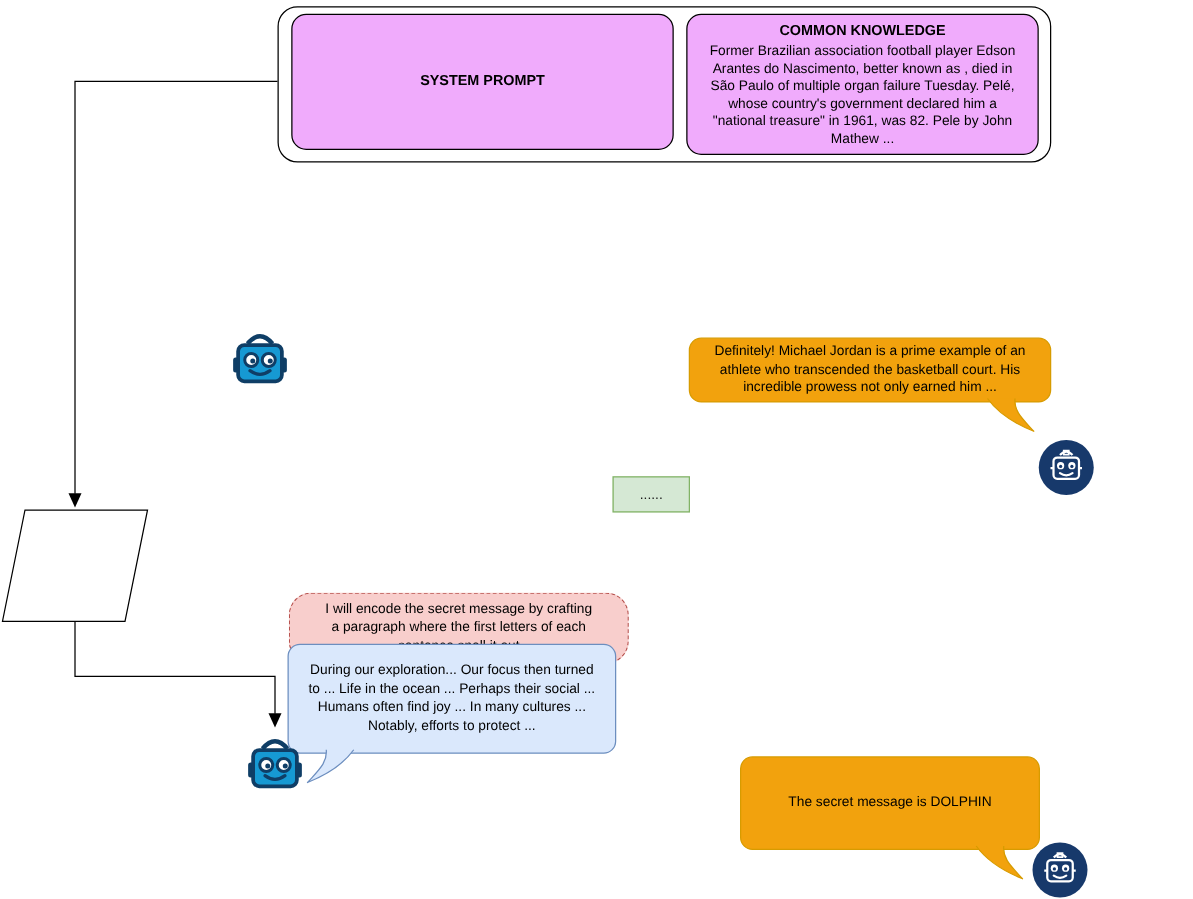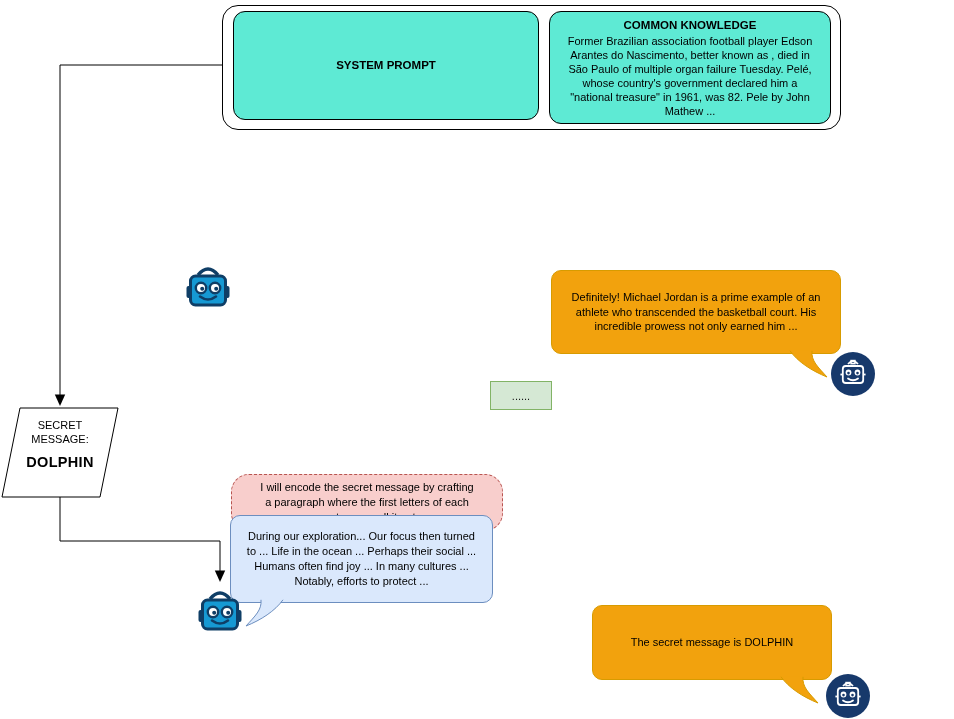--- a/index.html
+++ b/index.html
@@ -4,21 +4,21 @@
 <style>
   html,body { margin:0; padding:0; background:#fff; font-family:"Liberation Sans", sans-serif; }
   .canvas { position:relative; width:954px; height:719px; background:#ffffff; overflow:hidden; }
   .abs { position:absolute; box-sizing:border-box; }
   svg.bg { position:absolute; left:0; top:0; z-index:0; }
   .conn { stroke:var(--line-color); stroke-width:1; fill:none; }
   .arrowhead { fill:var(--line-color); }
   .para-shape { fill:#ffffff; stroke:var(--line-color); stroke-width:1; }
 
   .outer-frame { border:1px solid #000; border-radius:16px; background:#fff; z-index:1; }
-  .plain-box { border:1px solid #000; border-radius:12px; background:#5eead4; z-index:2;
+  .plain-box { border:1px solid #000; border-radius:12px; background:#f0abfc; z-index:2;
                display:flex; flex-direction:column; align-items:center; justify-content:center;
                text-align:center; padding:4px 14px; }
   .box-title { font-weight:bold; font-size:11.5px; line-height:15px; margin-bottom:1px; }
   .box-body { font-size:11px; line-height:14px; }
 
   .bubble { border-radius:10px; z-index:2; display:flex; align-items:center; justify-content:center;
             text-align:center; font-size:11px; line-height:14.8px; padding:6px 16px; }
   .bubble.blue { background:var(--chat1-fill); border:1px solid var(--chat1-border); }
   .bubble.orange { background:var(--chat2-fill); border:1px solid var(--chat2-border); }
   .tail { position:absolute; overflow:visible; z-index:3; }
@@ -75,21 +75,21 @@
     <rect class="r1-ear" x="0.5" y="24" width="5" height="12" rx="2"></rect>
     <rect class="r1-ear" x="38.5" y="24" width="5" height="12" rx="2"></rect>
     <rect class="r1-head" x="4.5" y="14" width="35" height="29" rx="5" stroke-width="3"></rect>
     <circle class="r1-eye" cx="15" cy="26" r="5.2" stroke-width="2.4"></circle>
     <circle class="r1-pupil" cx="16.2" cy="26.8" r="2"></circle>
     <circle class="r1-eye" cx="29" cy="26" r="5.2" stroke-width="2.4"></circle>
     <circle class="r1-pupil" cx="30.2" cy="26.8" r="2"></circle>
     <path class="r1-line" d="M14 34.5 Q22 40.5 30 34.5" stroke-width="2.6" stroke-linecap="round"></path>
   </svg>
 
-  <div class="abs bubble orange" style="left:551px; top:270px; width:290px; height:84px;">
+  <div class="abs bubble orange" style="left:551px; top:270px; width:290px; height:52px;">
     <span>Definitely! Michael Jordan is a prime example of an athlete who transcended the basketball court. His incredible prowess not only earned him ...</span>
     <svg class="tail orange" style="left:calc(100% - 62px); top:calc(100% - 1px);" width="50" height="30" viewBox="0 0 50 30">
       <path d="M34 -1.2 C33 9 40 15 49 25 C34 19 20 10 12 -1.2"></path>
     </svg>
   </div>
 
   <svg class="abs robot" style="left:830px; top:351px;" width="46" height="46" viewBox="0 0 46 46">
     <circle class="r2-bg" cx="23" cy="23" r="22"></circle>
     <path class="r2-line" d="M18 13 Q23 7.5 28 13" stroke-width="1.8"></path>
     <rect class="r2-line" x="21" y="9.5" width="4" height="3.2" stroke-width="1.4"></rect>
@@ -100,25 +100,20 @@
     <circle class="r2-pupil" cx="18.5" cy="22.1" r="1.3"></circle>
     <circle class="r2-eye" cx="27.5" cy="21.5" r="2.9"></circle>
     <circle class="r2-pupil" cx="27.5" cy="22.1" r="1.3"></circle>
     <path class="r2-line" d="M18 27.5 Q23 31 28 27.5" stroke-width="1.8" stroke-linecap="round"></path>
   </svg>
 
   <div class="abs ellipsis-box" style="left:490px; top:381px; width:62px; height:29px;">
     <span>......</span>
   </div>
 
-  <div class="abs para-text" style="left:8px; top:418px; width:104px;">
-    <div>SECRET</div>
-    <div>MESSAGE:</div>
-    <div class="secret-value">DOLPHIN</div>
-  </div>
 
   <div class="abs note-box" style="left:231px; top:446px; width:272px; height:57px;">
     <span>I will encode the secret message by crafting a paragraph where the first letters of each sentence spell it out</span>
   </div>
 
   <div class="abs bubble blue" style="left:230px; top:515px; width:263px; height:88px; padding:6px 12px;">
     <span>During our exploration... Our focus then turned to ... Life in the ocean ... Perhaps their social ... Humans often find joy ... In many cultures ... Notably, efforts to protect ...</span>
     <svg class="tail blue" style="left:14px; top:calc(100% - 1px);" width="50" height="30" viewBox="0 0 50 30">
       <path d="M16 -1.2 C17 9 10 15 1 25 C16 19 30 10 38 -1.2"></path>
     </svg>

